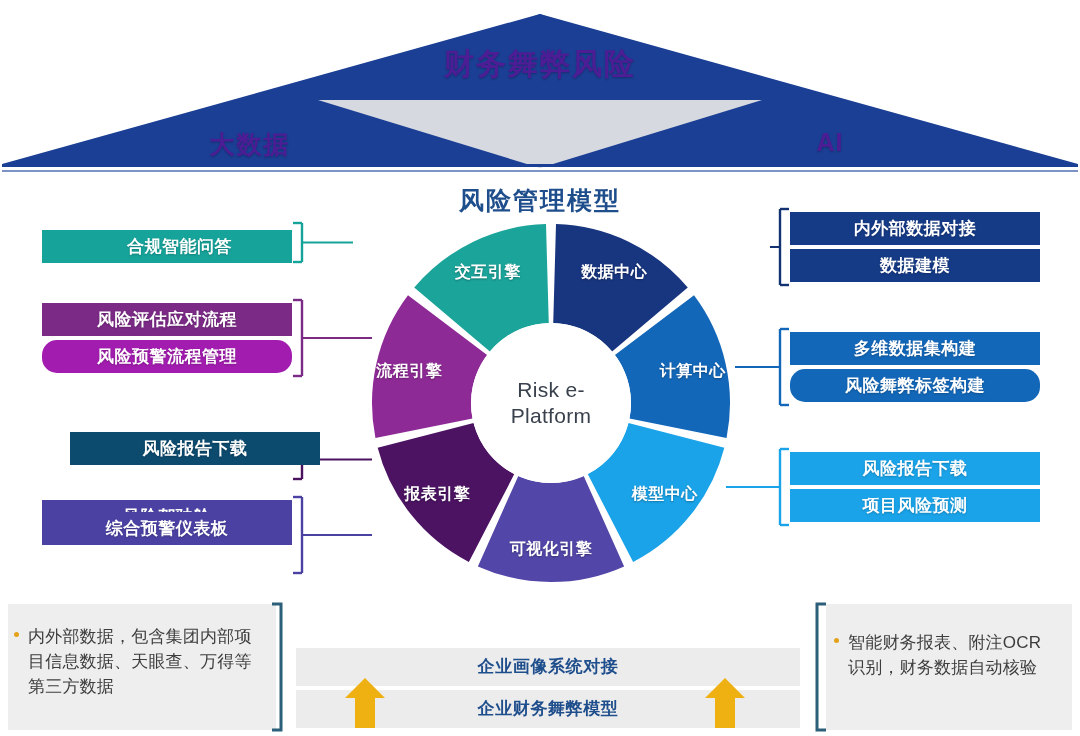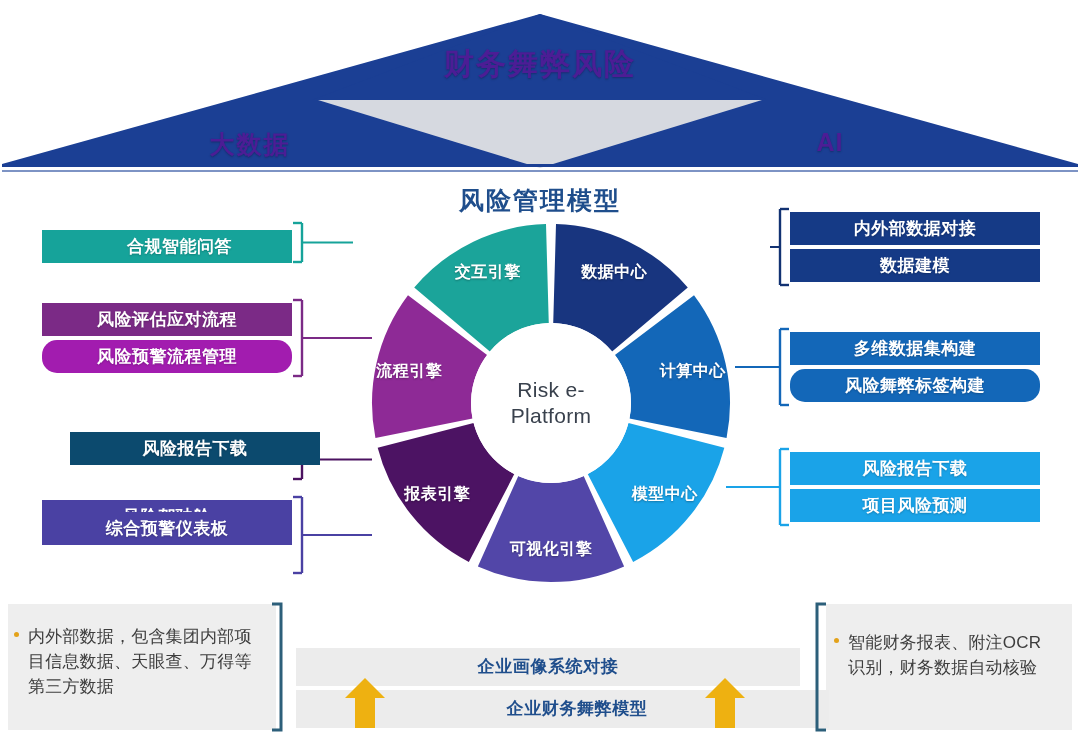--- a/index.html
+++ b/index.html
@@ -175,21 +175,21 @@
   <div class="panel" id="panel-left"></div>
   <div class="panel" id="panel-right"></div>
 
   <div class="bullet" id="bul-left"></div>
   <div class="bullet" id="bul-right"></div>
 
   <div class="panel-text" id="ptext-left">内外部数据，包含集团内部项目信息数据、天眼查、万得等第三方数据</div>
   <div class="panel-text" id="ptext-right">智能财务报表、附注OCR识别，财务数据自动核验</div>
 
   <div class="crow" id="crow1" style="color: rgb(31, 78, 140);">企业画像系统对接</div>
-  <div class="crow" id="crow2" style="color: rgb(31, 78, 140); padding-left: 29px;">企业财务舞弊模型</div>
+  <div class="crow" id="crow2" style="color: rgb(31, 78, 140);">企业财务舞弊模型</div>
 
   <svg class="arrow" id="arrow-l" viewBox="0 0 42 54">
     <polygon points="21,2 41,22 31,22 31,52 11,52 11,22 1,22" fill="#eeb111"></polygon>
   </svg>
   <svg class="arrow" id="arrow-r" viewBox="0 0 42 54">
     <polygon points="21,2 41,22 31,22 31,52 11,52 11,22 1,22" fill="#eeb111"></polygon>
   </svg>
 
   <svg id="brackets" style="position:absolute;left:0;top:0;width:1080px;height:736px;pointer-events:none;" viewBox="0 0 1080 736">
       <path d="M 272 604 L 281 604 L 281 730 L 272 730" fill="none" stroke="#2c5f7a" stroke-width="3"></path>

